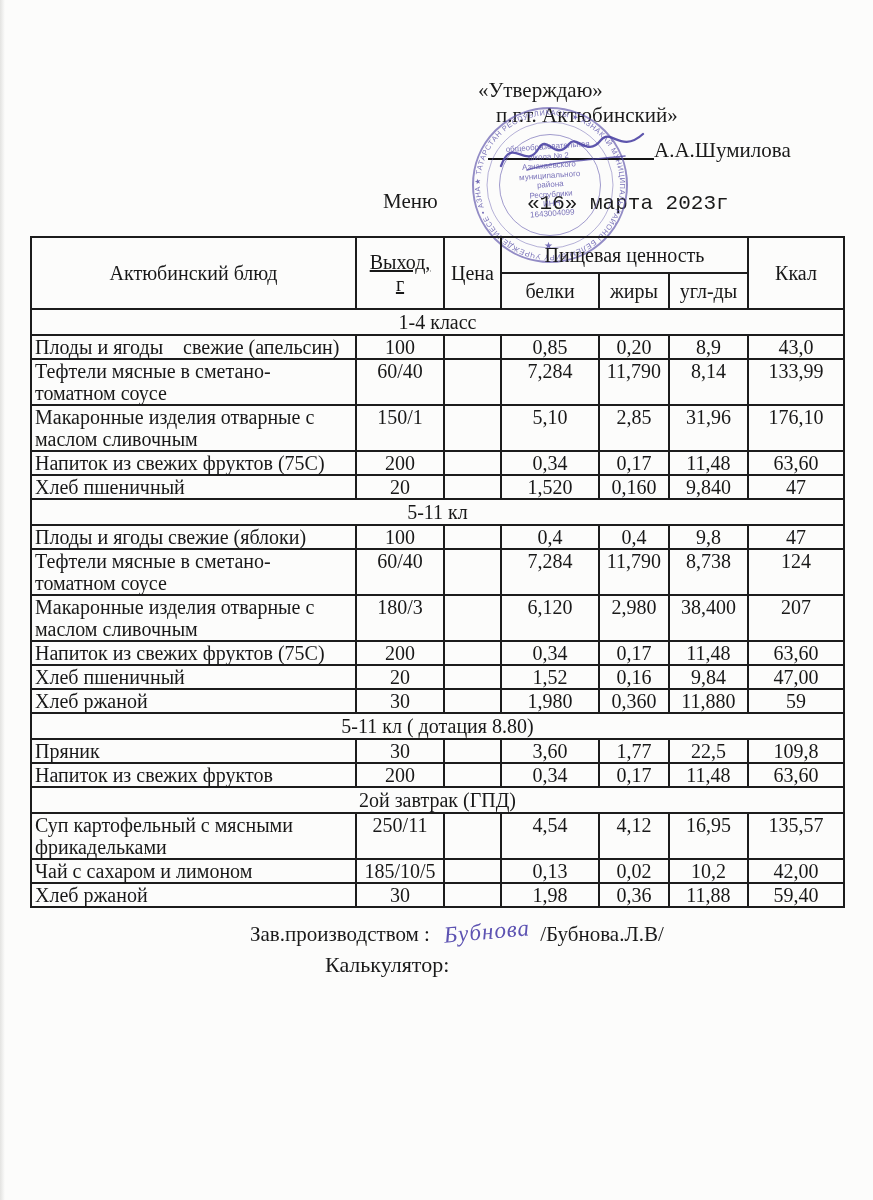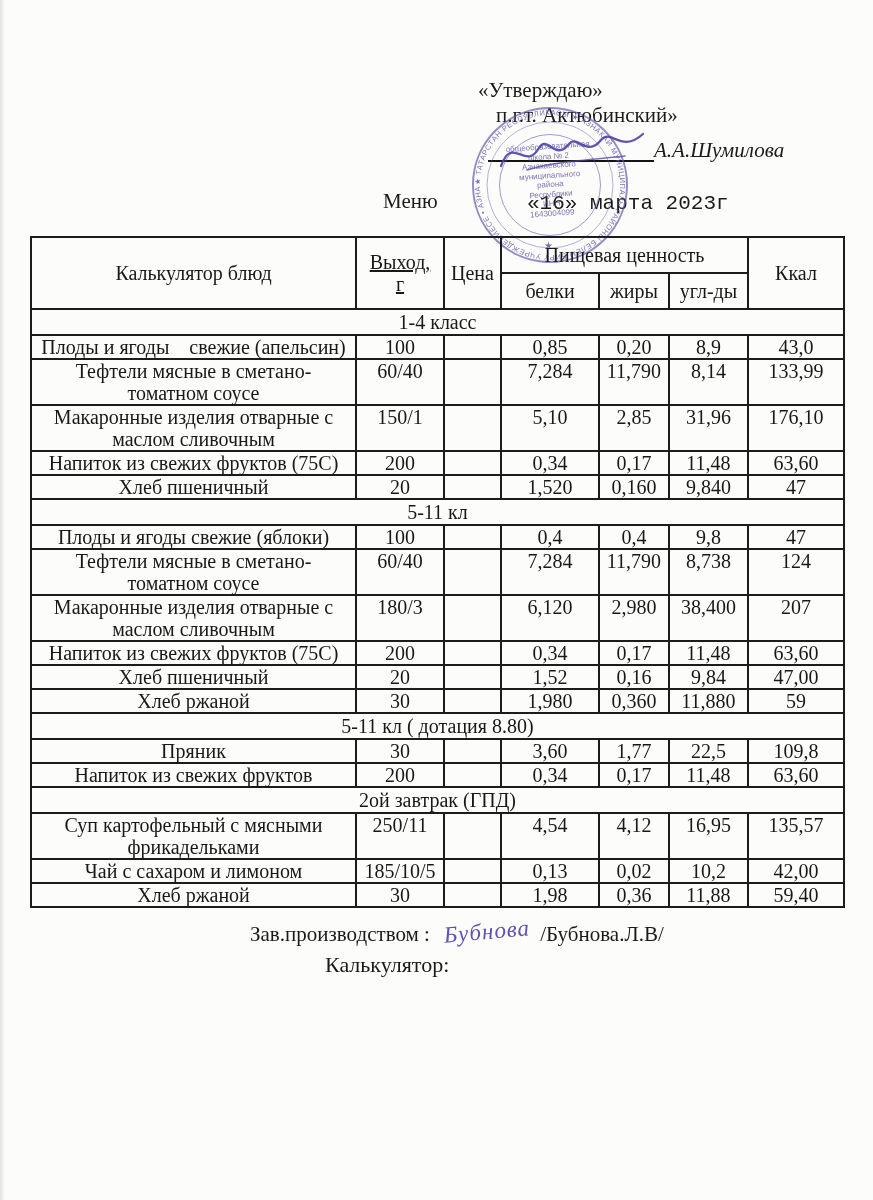--- a/index.html
+++ b/index.html
@@ -20,21 +20,21 @@
   .page::before{
     content:"";
     position:absolute; left:0; top:0; bottom:0; width:5px;
     background:linear-gradient(90deg,#e3e3e1,rgba(255,255,255,0));
   }
 
   
   .approval { position:absolute; left:478px; top:78px; font-size:21px; line-height:25px; white-space:nowrap; }
   .approval .l2 { margin-left:8px; }
   .approval .l3 { margin-left:18px; }
-  .sig-line-row { margin-left:10px; margin-top:10px; display:flex; align-items:center;font-style:italic; }
+  .sig-line-row { margin-left:10px; margin-top:10px; display:flex; align-items:flex-start; }
   .sig-underline { display:inline-block; width:166px; border-bottom:2px solid #141414; height:20px; }
 
   .menu-label { position:absolute; left:383px; top:189px; font-size:21px; }
   .date-line  { position:absolute; left:527px; top:192px; font-size:21px;font-family:Liberation Mono, monospace; }
 
   
   .stamp {
     position:absolute; left:471px; top:106px;
     width:158px; height:158px;
     opacity:.82;
@@ -69,21 +69,21 @@
     font-size:20px;
     color:#181818;
   }
   table.menu td, table.menu th {
     border:2px solid #1c1c1c;
     padding:0 3px;
     font-weight:normal;
   }
   th.h { text-align:center; vertical-align:middle; line-height:22px; height:34px; }
   th.h-stack span { display:block;text-decoration:underline; }
-  .c-name { text-align:center; vertical-align:top; line-height:22px; padding:1px 3px 1px 5px; white-space:pre-wrap; }
+  .c-name { text-align:left; vertical-align:top; line-height:22px; padding:1px 3px 1px 5px; white-space:pre-wrap; }
   .c-num  { text-align:center; vertical-align:top; line-height:22px; padding:1px 2px; }
   .c-section { text-align:center; height:24px; line-height:23px; font-size:20px; }
 
   
   .footer-line1 { position:absolute; left:250px; top:921px; font-size:21px; white-space:nowrap; }
   .footer-line2 { position:absolute; left:325px; top:952px; font-size:22px; }
   .hand-sig {
     display:inline-block;
     font-style:italic;
     color:#5d53b2;
@@ -146,21 +146,21 @@
         <col style="width:325px">
           <col style="width:88px">
           <col style="width:57px">
         <col style="width:98px">
           <col style="width:70px">
           <col style="width:79px">
           <col style="width:96px">
       </colgroup>
       <thead>
         <tr>
-          <th class="h" rowspan="2">Калькулятор блюд</th>
+          <th class="h" rowspan="2">Актюбинский блюд</th>
           <th class="h h-stack" rowspan="2">
             <span>Выход,</span>
             <span>г</span>
           </th>
           <th class="h" rowspan="2">Цена</th>
           <th class="h" colspan="3">Пищевая ценность</th>
           <th class="h" rowspan="2">Ккал</th>
         </tr>
         <tr>
           <th class="h">белки</th>

